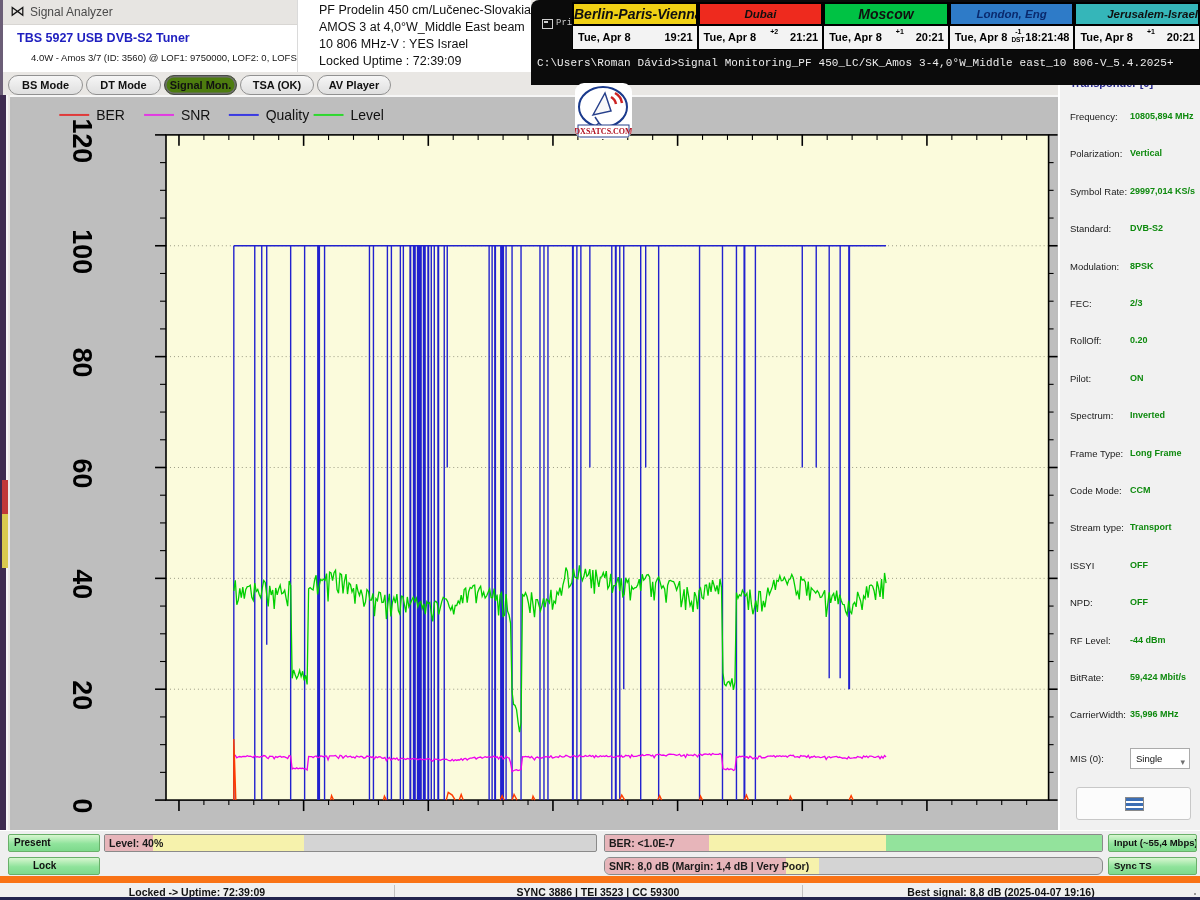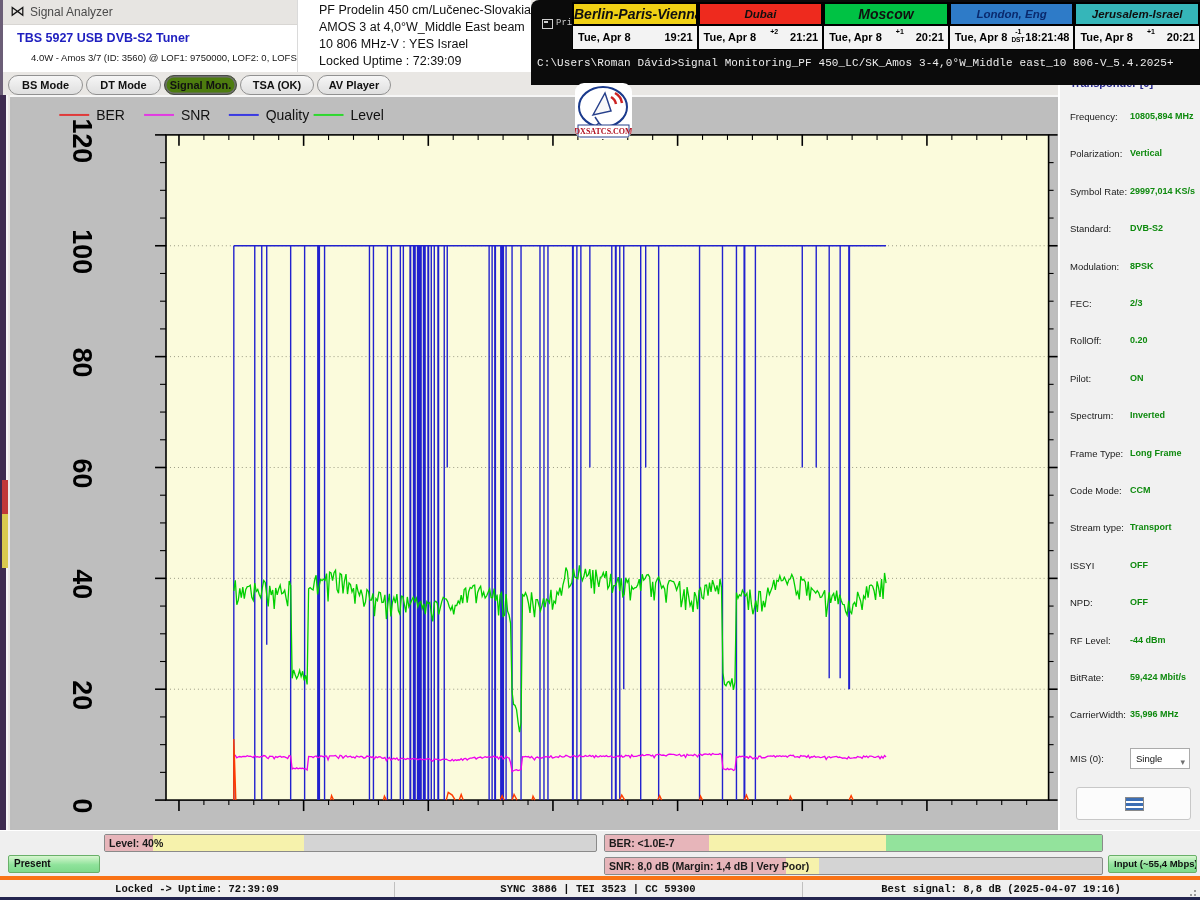--- a/index.html
+++ b/index.html
@@ -49,26 +49,26 @@
   #rpanel { left:1058px; top:85px; width:142px; height:745px; background:#F1F1F1; border-left:2px solid #FFFFFF; overflow:hidden; }
   #rpanel-head { position:absolute; left:10px; top:-8px; font-size:11px; font-weight:bold; color:#2B2B8F; }
   .prm-label { position:absolute; left:10px; font-size:9.5px; color:#1A1A1A; white-space:nowrap; }
   .prm-value { position:absolute; left:70px; font-size:9px; font-weight:bold; color:#0E8A0E; white-space:nowrap; }
   #mis-select { position:absolute; left:70px; width:60px; height:21px; background:#FFFFFF; border:1px solid #ABABAB; font-size:9.5px; color:#111; line-height:19px; padding-left:5px; }
   #mis-chevron { position:absolute; right:4px; top:4px; font-size:9px; color:#707070; }
   #rpanel-btn { position:absolute; left:16px; top:702px; width:115px; height:33px; background:#FCFCFC; border:1px solid #C8C8C8; border-radius:3px; }
   #rpanel-btn-icon { position:absolute; left:48px; top:9px; width:19px; height:14px; border:1px solid #8A8A8A; background:repeating-linear-gradient(#3C6EB4 0 2.5px, #FFF 2.5px 5px); }
 
   #statusrows { left:0; top:830px; width:1200px; height:46px; background:#EFEFEF; border-top:1px solid #FFFFFF; }
-  .badge { position:absolute; height:18px; background:linear-gradient(#D8F6D0,#8FE39B 55%,#7ED98C); border:1px solid #69B069; border-radius:2px; font-size:10px; font-weight:bold; color:#101010; padding-left:5px; line-height:16px; white-space:nowrap; overflow:hidden;margin-top:21px; }
+  .badge { position:absolute; height:18px; background:linear-gradient(#D8F6D0,#8FE39B 55%,#7ED98C); border:1px solid #69B069; border-radius:2px; font-size:10px; font-weight:bold; color:#101010; padding-left:5px; line-height:16px; white-space:nowrap; overflow:hidden; }
   .bar { position:absolute; height:18px; background:#D4D4D4; border:1px solid #8A8A8A; border-radius:2px; overflow:hidden; }
   .seg { position:absolute; top:0; bottom:0; }
   .bar-text { position:absolute; left:4px; top:0; font-size:10.5px; font-weight:bold; color:#1A1A1A; line-height:17px; white-space:nowrap; }
 
-  #bottombar { left:0; top:876px; width:1200px; height:21px; background:#F0F0F0; border-top:4px solid #f97316;font-family:Liberation Mono, monospace; }
+  #bottombar { left:0; top:876px; width:1200px; height:21px; background:#F0F0F0; border-top:7px solid #f97316; }
   .bb-text { position:absolute; top:3px; font-size:10.5px; font-weight:600; color:#111; white-space:nowrap; transform:translateX(-50%); }
   .bb-div { position:absolute; top:2px; width:1px; height:16px; background:#C0C0C0; }
   #grip { position:absolute; right:4px; top:6px; width:10px; height:10px; }
   #grip i { position:absolute; width:2px; height:2px; background:#9A9A9A; }
 
   #bottom-strip { left:0; top:897px; width:1200px; height:3px; background:#23254F; }
 </style>
 </head>
 <body>
 <div id="stage">
@@ -130,21 +130,21 @@
       <div class="clock" style="left: 376.8px; width: 125.6px;">
         <div class="clock-head" style="background: rgb(46, 123, 200); color: rgb(10, 42, 110); font-size: 11.5px;">London, Eng</div>
         <div class="clock-body">
           <div class="clock-date">Tue, Apr 8</div>
           <div class="clock-time">18:21:48</div>
           <div class="clock-sup" style="right: 52px;">-1</div>
           <div class="clock-sub" style="right: 49px;">DST</div>
         </div>
       </div>
       <div class="clock" style="left: 502.4px; width: 125.6px;">
-        <div class="clock-head" style="background: rgb(53, 182, 185); color: rgb(16, 16, 16); font-size: 11.5px;">Jerusalem-Israel</div>
+        <div class="clock-head" style="background: rgb(53, 182, 185); color: rgb(16, 16, 16); font-size: 11.5px; text-align: right;">Jerusalem-Israel</div>
         <div class="clock-body">
           <div class="clock-date">Tue, Apr 8</div>
           <div class="clock-time">20:21</div>
           <div class="clock-sup" style="right: 44px;">+1</div>
         </div>
       </div>
     </div>
 
   <div id="left-strip-top" class="abs"></div>
   <div id="left-strip" class="abs">
@@ -437,21 +437,21 @@
         <div class="seg" style="left: 0px; width: 48px; background: rgb(231, 181, 186);"></div>
         <div class="seg" style="left: 48px; width: 151px; background: rgb(246, 242, 172);"></div>
         <div class="bar-text">Level: 40%</div>
       </div>
       <div class="bar" style="left: 604px; top: 3px; width: 499px;">
         <div class="seg" style="left: 0px; width: 104px; background: rgb(231, 181, 186);"></div>
         <div class="seg" style="left: 104px; width: 177px; background: rgb(246, 242, 172);"></div>
         <div class="seg" style="left: 281px; width: 218px; background: rgb(147, 227, 156);"></div>
         <div class="bar-text">BER: &lt;1.0E-7</div>
       </div>
-      <div class="bar" style="left: 604px; top: 26px; width: 499px;">
+      <div class="bar" style="left: 604px; top: 26px; width: 499px; border-radius: 6px;">
         <div class="seg" style="left: 0px; width: 181px; background: rgb(231, 181, 186);"></div>
         <div class="seg" style="left: 181px; width: 33px; background: rgb(246, 242, 172);"></div>
         <div class="bar-text">SNR: 8,0 dB (Margin: 1,4 dB | Very Poor)</div>
       </div>
     </div>
 
   <div id="bottombar" class="abs">
     <div class="bb-text" style="left:197px">Locked -&gt; Uptime: 72:39:09</div>
     <div class="bb-text" style="left:598px">SYNC 3886 | TEI 3523 | CC 59300</div>
     <div class="bb-text" style="left:1001px">Best signal: 8,8 dB (2025-04-07 19:16)</div>

